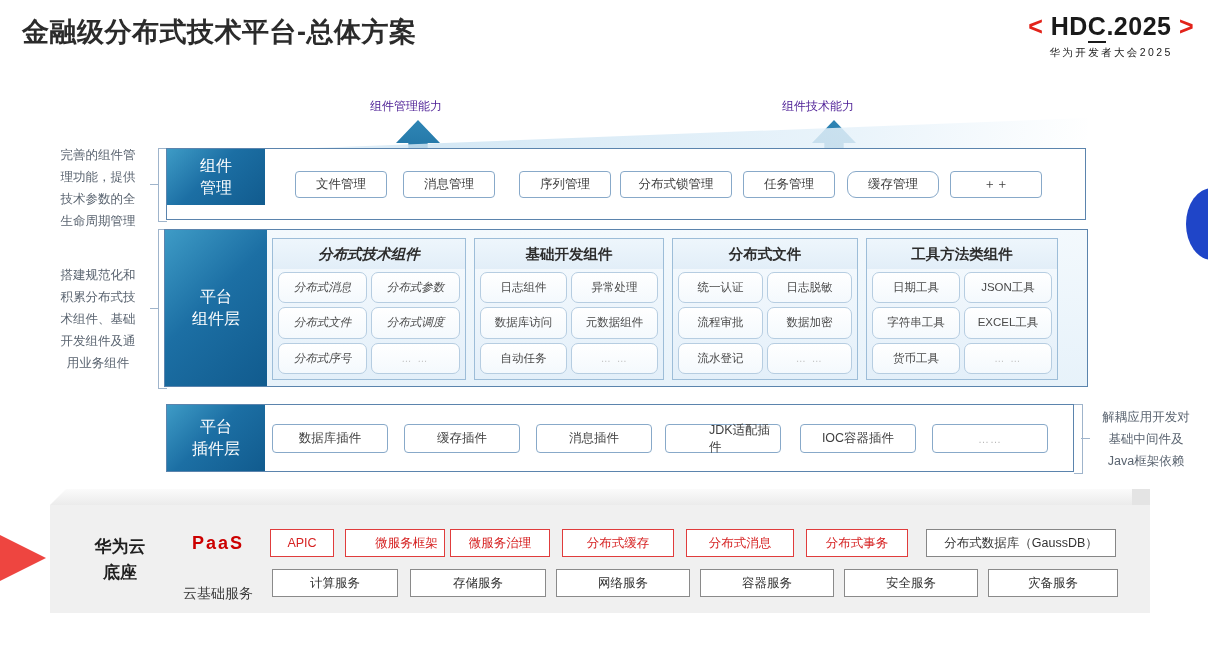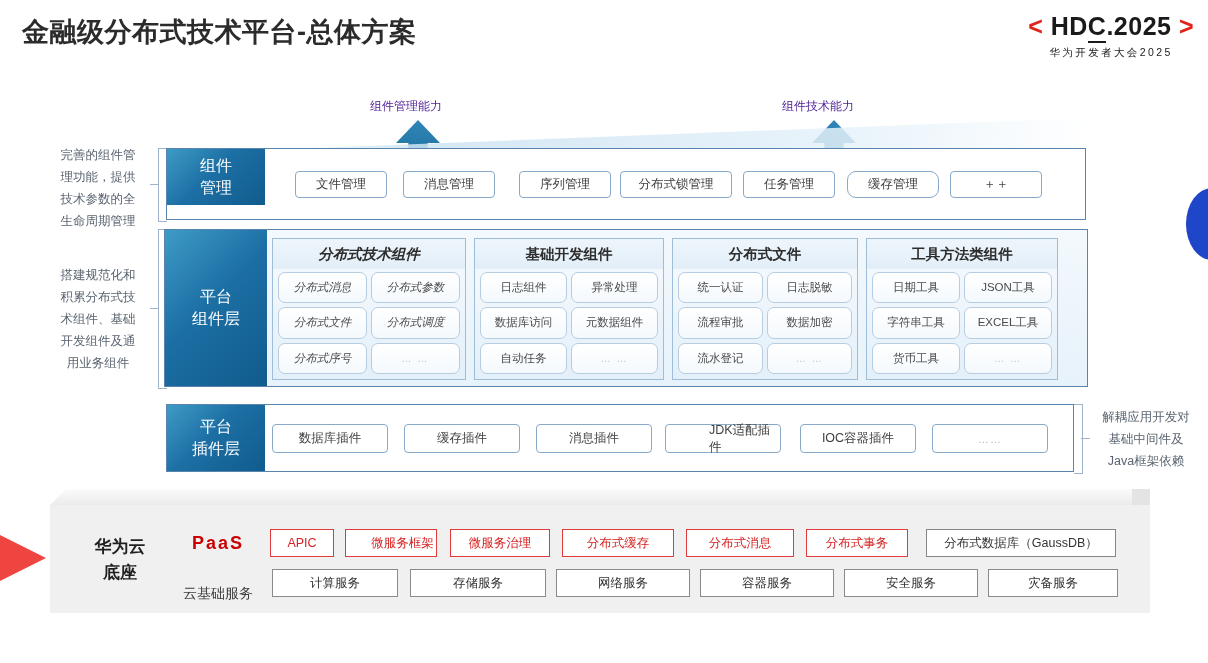--- a/index.html
+++ b/index.html
@@ -298,21 +298,21 @@
 
   <div class="slab-left">
     <span>华为云</span>
     <span>底座</span>
   </div>
 
   <div class="row-tag paas-tag">PaaS</div>
   <div class="row-tag cloud-tag">云基础服务</div>
 
   <div class="paas-box" style="left:270px;width:64px;">APIC</div>
-  <div class="paas-box" style="left:345px;width:92px;padding-left:23px;">微服务框架</div>
+  <div class="paas-box" style="left:345px;width:100px;padding-left:23px;">微服务框架</div>
   <div class="paas-box" style="left:450px;width:100px;">微服务治理</div>
   <div class="paas-box" style="left:562px;width:112px;">分布式缓存</div>
   <div class="paas-box" style="left:686px;width:108px;">分布式消息</div>
   <div class="paas-box" style="left:806px;width:102px;">分布式事务</div>
   <div class="paas-box neutral" style="left:926px;width:190px;">分布式数据库（GaussDB）</div>
 
   <div class="cloud-box" style="left:272px;width:126px;">计算服务</div>
   <div class="cloud-box" style="left:410px;width:136px;">存储服务</div>
   <div class="cloud-box" style="left:556px;width:134px;text-align:right;">网络服务</div>
   <div class="cloud-box" style="left:700px;width:134px;">容器服务</div>

